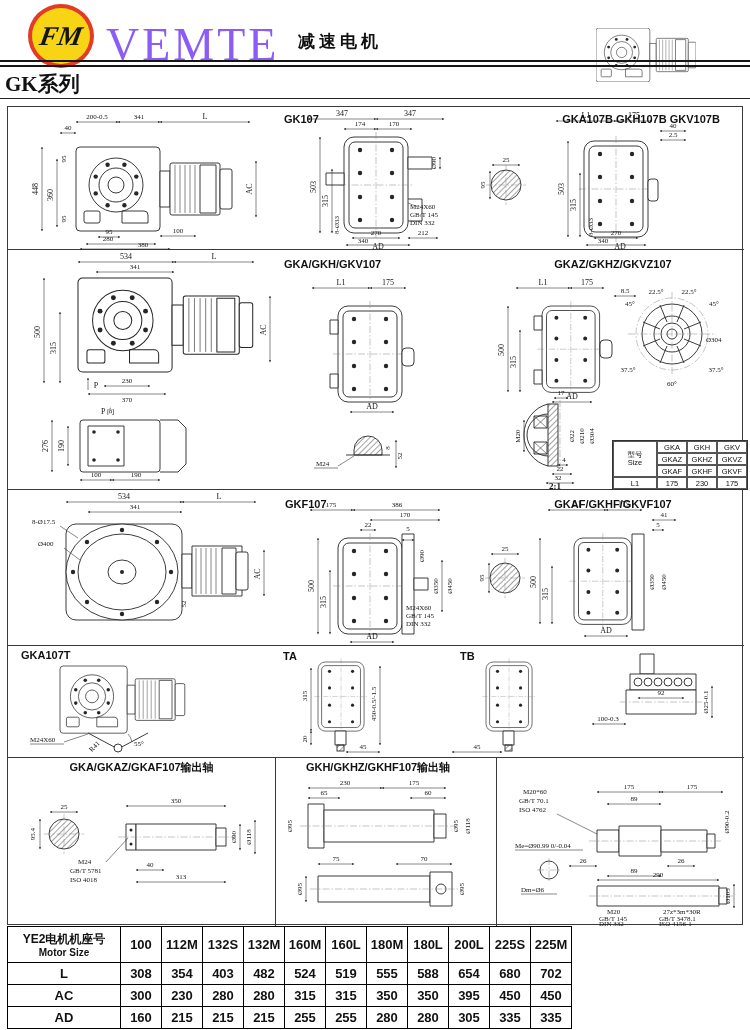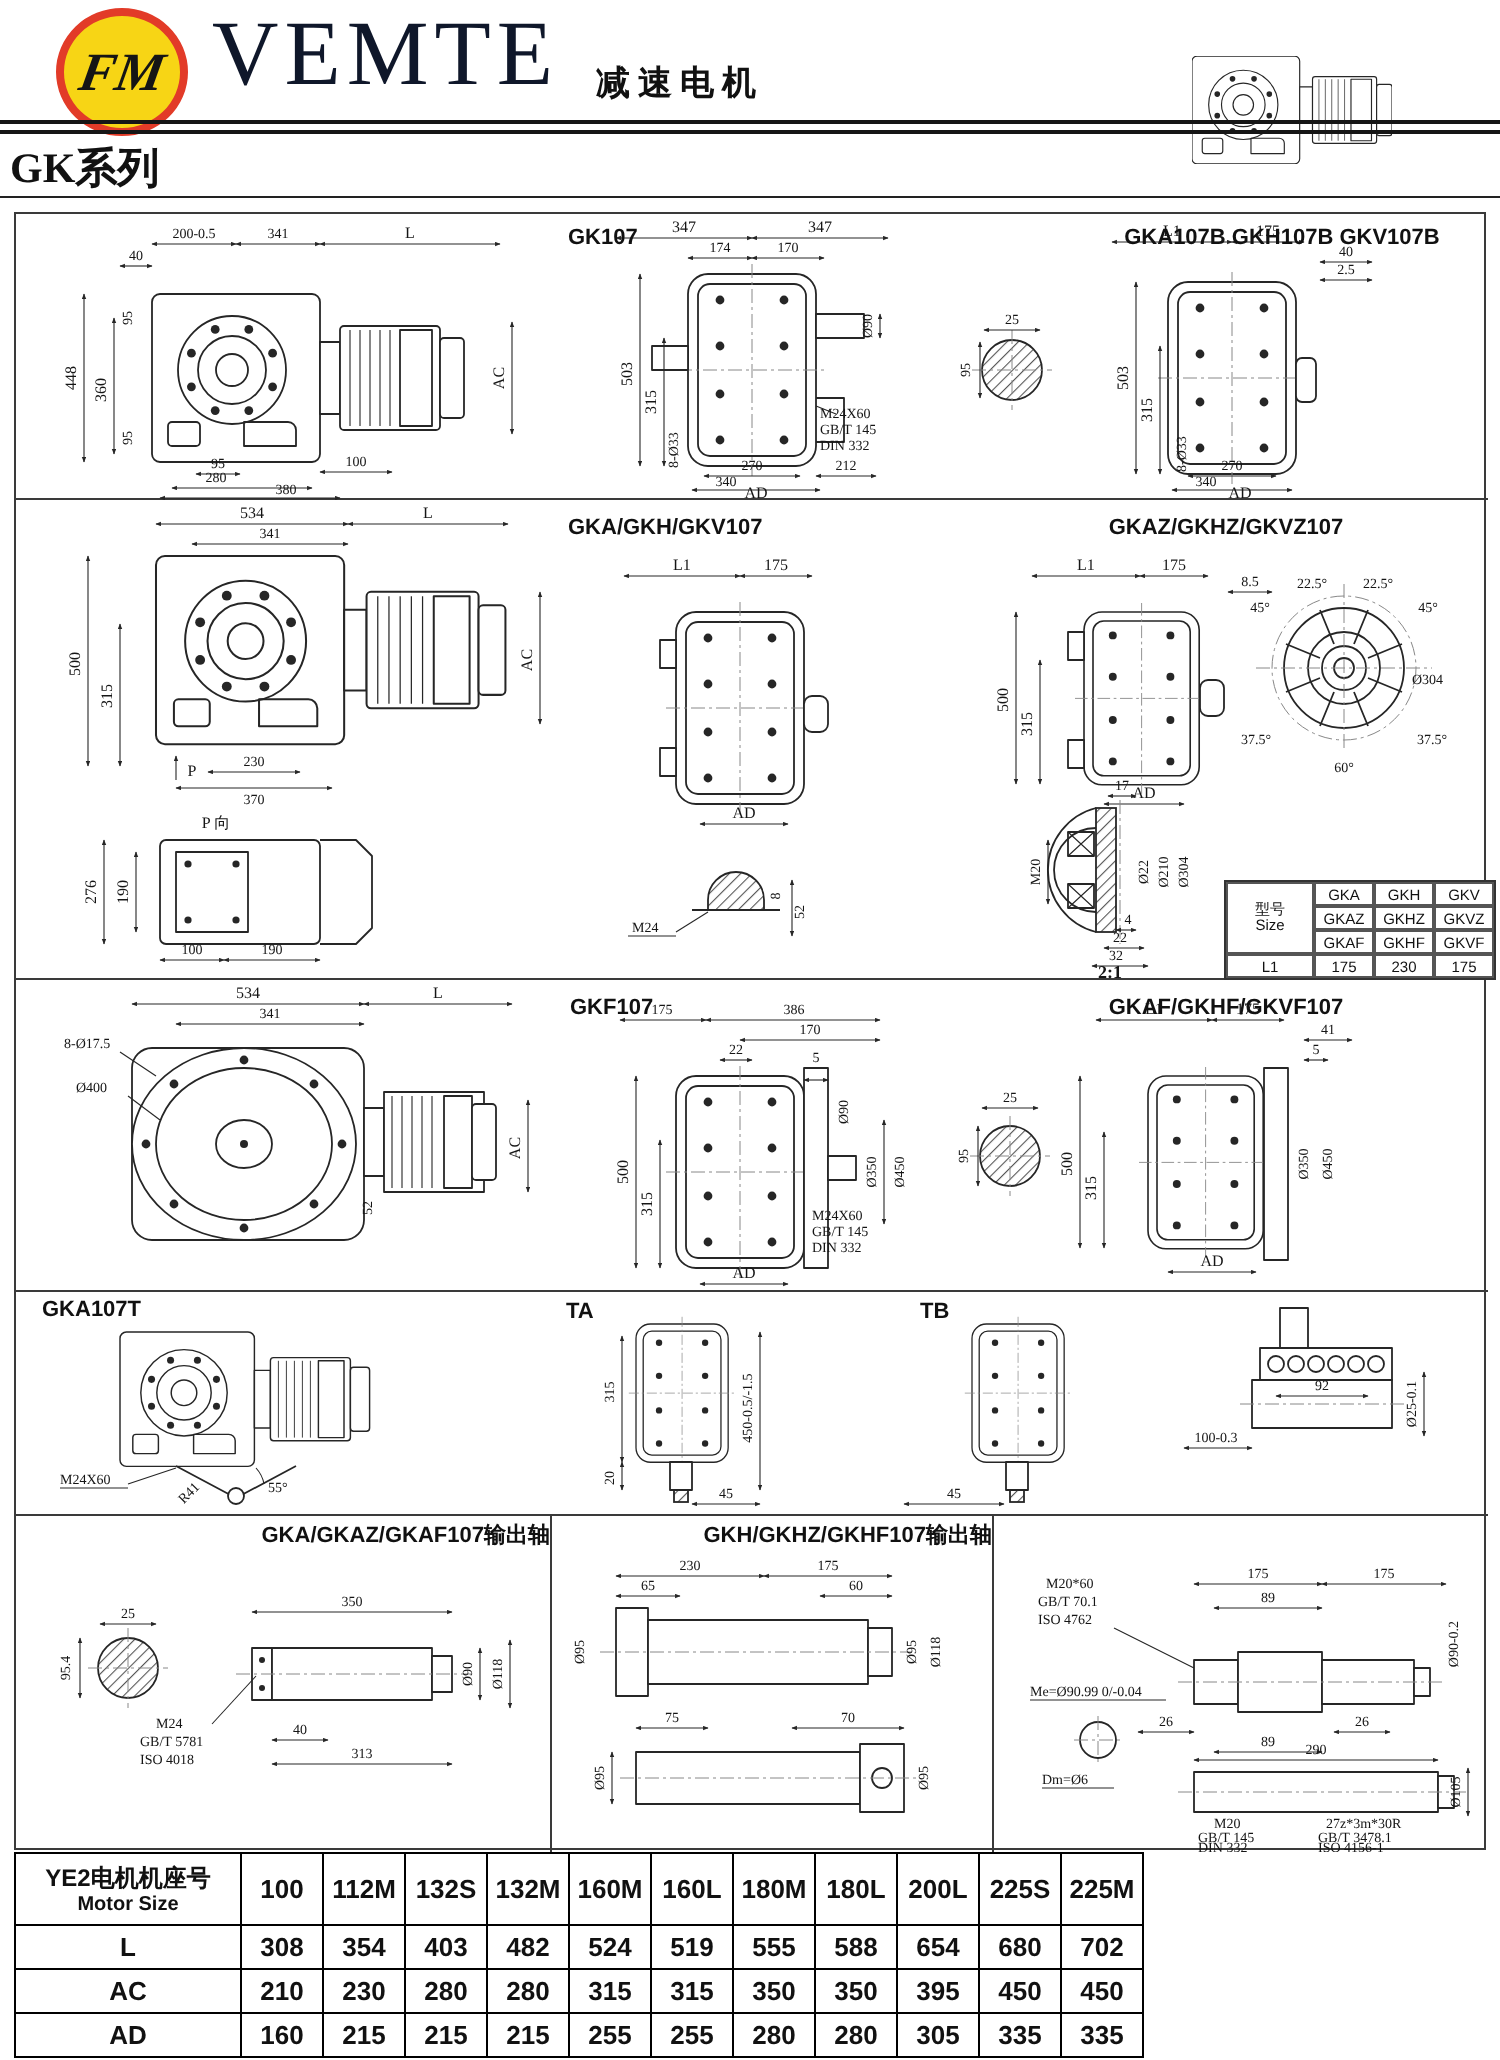--- a/index.html
+++ b/index.html
@@ -3,38 +3,38 @@
 <meta charset="utf-8">
 <style>
   html,body{margin:0;padding:0;background:#fff}
   .page{position:relative;width:750px;height:1030px;background:#fff;overflow:hidden;
         font-family:"Liberation Sans",sans-serif;color:#111}
   .abs{position:absolute}
   
   .logo{position:absolute;left:28px;top:4px;width:58px;height:56px;border-radius:50%;
         background:#f7d515;border:4px solid #e23b28;display:flex;align-items:center;justify-content:center}
   .logo span{font-family:"Liberation Serif",serif;font-weight:bold;font-style:italic;font-size:27px;color:#151515;transform:skewX(-10deg)}
-  .brand{position:absolute;left:106px;top:0;font-family:"Liberation Serif",serif;font-size:46px;
-         color:#0f172a;letter-spacing:3px}
+  .brand{position:absolute;left:106px;top:18px;font-family:"Liberation Serif",serif;font-size:46px;
+         color:#8b5cf6;letter-spacing:3px}
   .product{position:absolute;left:298px;top:30px;font-size:17px;font-weight:bold;letter-spacing:4px}
   .hdr-rule{position:absolute;left:0;top:60px;width:750px;height:3px;
             border-top:2.5px solid #161616;border-bottom:2.5px solid #161616}
   .series{position:absolute;left:5px;top:70px;font-family:"Liberation Serif",serif;
           font-weight:bold;font-size:21px}
   .series-rule{position:absolute;left:0;top:98px;width:750px;border-top:1.5px solid #222}
   
   .frame{position:absolute;left:7px;top:106px;width:736px;height:819px;border:1.6px solid #3a3a3a;box-sizing:border-box}
   .row{position:absolute;left:0;width:736px;border-bottom:1.4px solid #3a3a3a;box-sizing:border-box}
   #row1{top:0;height:143px} #row2{top:143px;height:240px} #row3{top:383px;height:156px}
   #row4{top:539px;height:112px} #row5{top:651px;height:168px;border-bottom:none}
   .ptitle{position:absolute;font-size:11px;font-weight:bold;white-space:nowrap}
   .pt-c{text-align:center}
   .p5{position:absolute;top:0;height:168px;box-sizing:border-box}
   .p5b{border-right:1.4px solid #3a3a3a}
-  .p5 .ptitle{width:100%;text-align:right;top:2px;left:0}
+  .p5 .ptitle{width:100%;text-align:center;top:2px;left:0}
   
   svg{display:block}
   svg text{font-family:"Liberation Serif",serif;font-size:8px;fill:#151515}
   .tm{text-anchor:middle}.ts{font-size:7px}.tb{font-weight:bold;font-size:9px}
   .s{stroke:#262626;fill:none;stroke-width:.9;stroke-linejoin:round}
   .sf{stroke:#262626;fill:#fff;stroke-width:.9;stroke-linejoin:round}
   .sh{stroke:#262626;fill:url(#hp);stroke-width:.9}
   .sd{stroke:#262626;stroke-width:.55;fill:none}
   .dm{marker-start:url(#ar);marker-end:url(#ar)}
   .ae{marker-end:url(#ar)}
@@ -659,21 +659,21 @@
       <td>524</td>
       <td>519</td>
       <td>555</td>
       <td>588</td>
       <td>654</td>
       <td>680</td>
       <td>702</td>
     </tr>
     <tr>
       <th>AC</th>
-      <td>210</td>
+      <td>300</td>
       <td>230</td>
       <td>280</td>
       <td>280</td>
       <td>315</td>
       <td>315</td>
       <td>350</td>
       <td>350</td>
       <td>395</td>
       <td>450</td>
       <td>450</td>

